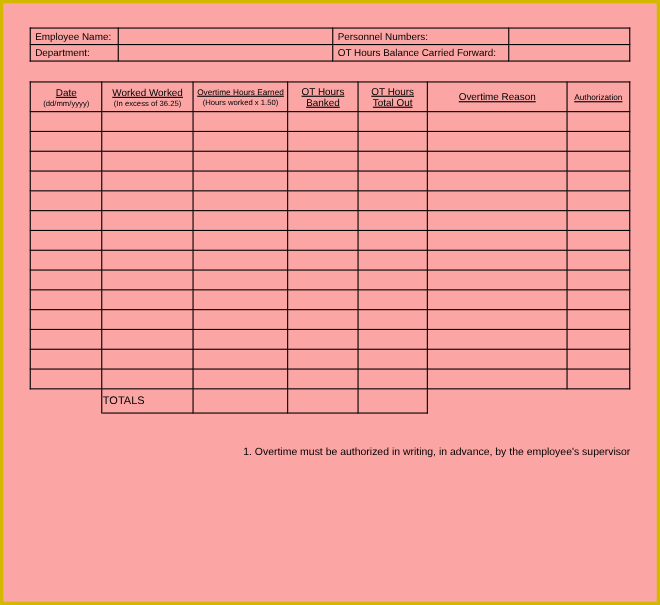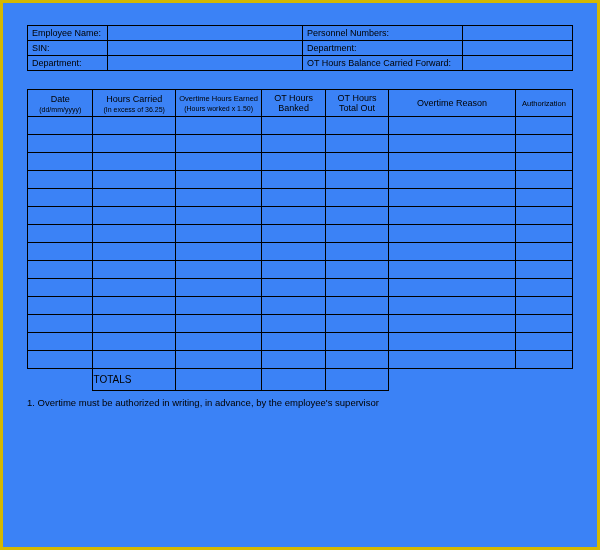--- a/index.html
+++ b/index.html
@@ -7,21 +7,21 @@
       width: 600px;
       height: 550px;
       background: #fff;
       font-family: Arial, sans-serif;
     }
     .frame {
       border: 3px solid #d4b800;
       width: 600px;
       height: 550px;
       padding: 22px 24px 18px 24px;
-      background: #3b82f6;
+      background: #fca5a5;
       position: relative;
     }
     .info-table {
       width: 100%;
       border-collapse: collapse;
       font-size: 9px;
       margin-bottom: 18px;
     }
     .info-table td {
       border: 1px solid #000;
@@ -40,79 +40,74 @@
       border: 1px solid #000;
       padding: 0;
       height: 18px;
     }
     .main-table th {
       font-weight: normal;
       text-align: center;
       vertical-align: middle;
       padding: 3px 2px;
     }
-    .main-table th .head-main { font-size: 9px; display: block; }
+    .main-table th .head-main { font-size: 9px; display: block; text-decoration: underline; }
     .main-table th .head-sub { font-size: 7px; display: block; margin-top: 2px; }
     .main-table th.tiny .head-main { font-size: 7.5px; }
     .main-table .c-date { width: 62px; }
     .main-table .c-hours { width: 78px; }
     .main-table .c-ot-earned { width: 82px; }
     .main-table .c-ot-banked { width: 60px; }
     .main-table .c-ot-paid { width: 60px; }
     .main-table .c-reason { width: 120px; }
     .main-table .c-auth { width: 54px; }
     .totals-row td { height: 22px; }
     .totals-label {
       font-size: 10px;
       font-weight: normal;
     }
 
     .notes {
-      margin-top: 4px;
+      margin-top: 28px;
       font-size: 9.5px;
       line-height: 1.7;
+      text-align: right;
     }
   </style>
 </head>
 <body>
 
 <div class="frame">
 
   <table class="info-table">
     <tbody>
         <tr>
       <td class="label-cell">Employee Name:</td>
       <td class="value-cell"></td>
       <td class="label-cell" style="width:160px">Personnel Numbers:</td>
-      <td></td>
-    </tr>
-    <tr>
-      <td class="label-cell">SIN:</td>
-      <td class="value-cell"></td>
-      <td>Department:</td>
       <td></td>
     </tr>
     <tr>
       <td class="label-cell">Department:</td>
       <td class="value-cell"></td>
       <td>OT Hours Balance Carried Forward:</td>
       <td></td>
     </tr>
   </tbody>
     </table>
 
   <table class="main-table">
     <thead>
       <tr>
         <th class="c-date">
           <span class="head-main">Date</span>
           <span class="head-sub">(dd/mm/yyyy)</span>
         </th>
         <th class="c-hours">
-          <span class="head-main">Hours Carried</span>
+          <span class="head-main">Worked Worked</span>
           <span class="head-sub">(In excess of 36.25)</span>
         </th>
         <th class="c-ot-earned tiny">
           <span class="head-main">Overtime Hours Earned</span>
           <span class="head-sub">(Hours worked x 1.50)</span>
         </th>
         <th class="c-ot-banked">
           <span class="head-main">OT Hours</span>
           <span class="head-main">Banked</span>
         </th>

